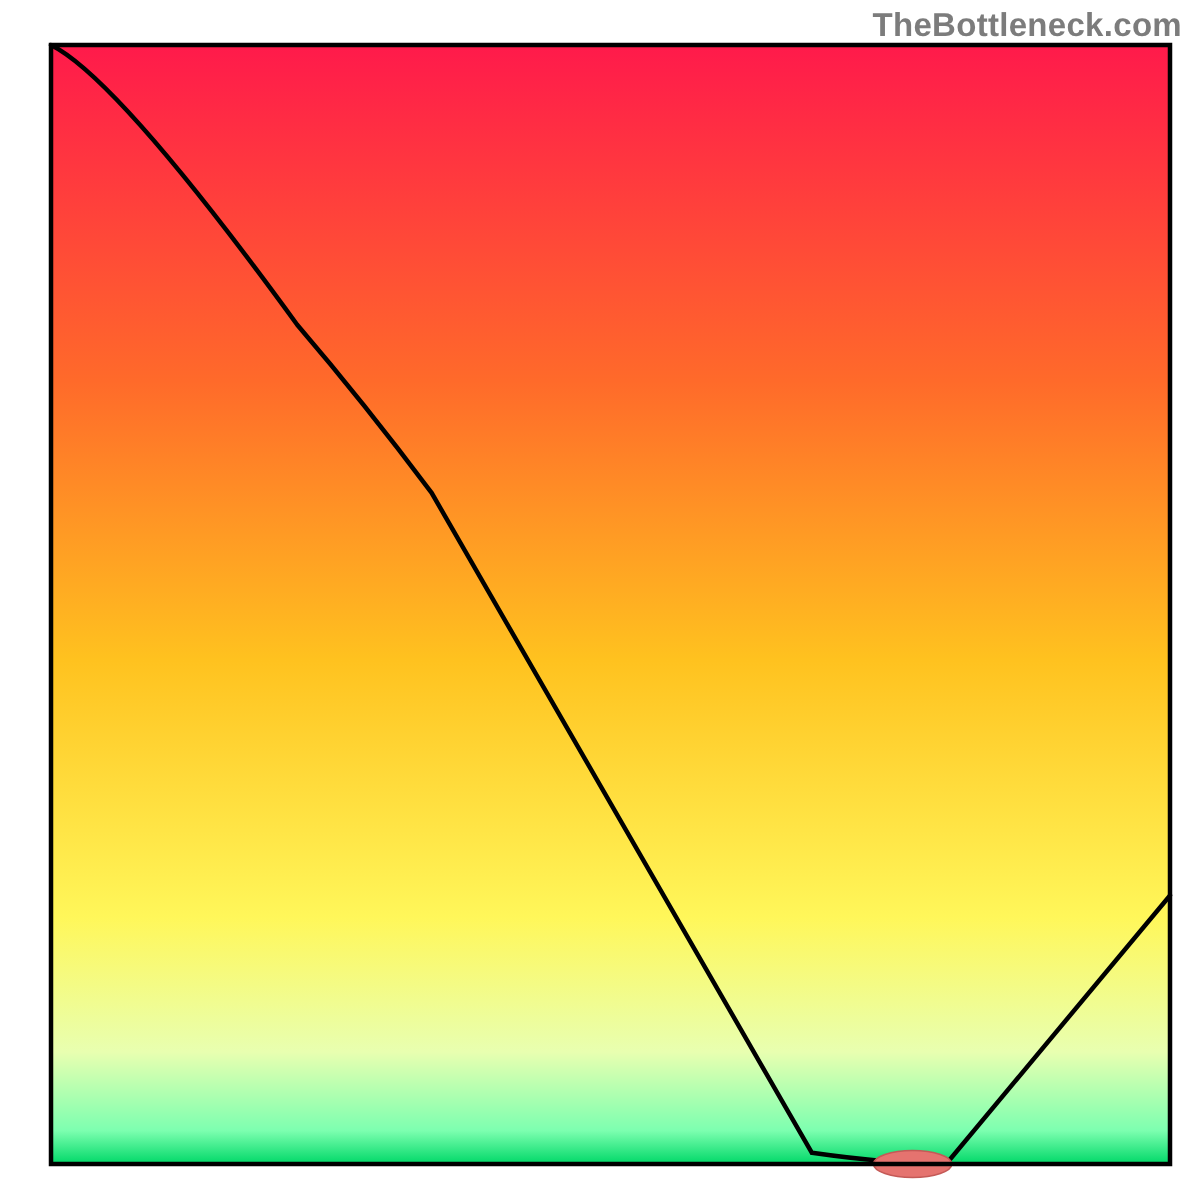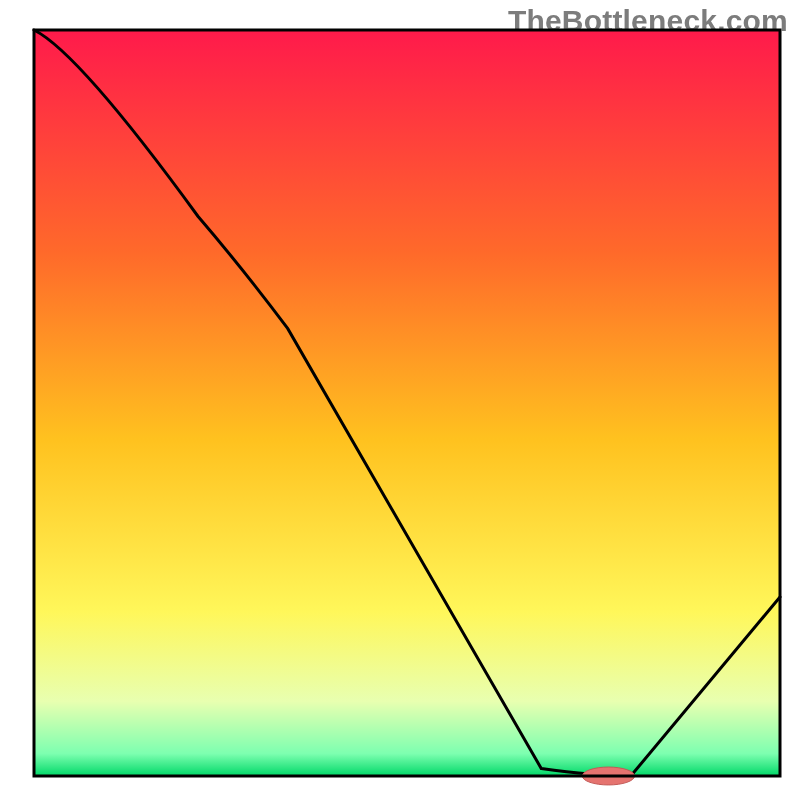--- a/index.html
+++ b/index.html
@@ -13,21 +13,21 @@
   }
   .stage {
     position: relative;
     width: 800px;
     height: 800px;
   }
   .watermark {
     position: absolute;
     top: 4px;
     right: 12px;
-    font-size: 30px;
+    font-size: 22px;
     font-weight: 600;
     color: #7c7c7c;
     letter-spacing: 0.2px;
     margin-left: 24px;
   }
   svg.chart {
     position: absolute;
     left: 0;
     top: 0;
   }

